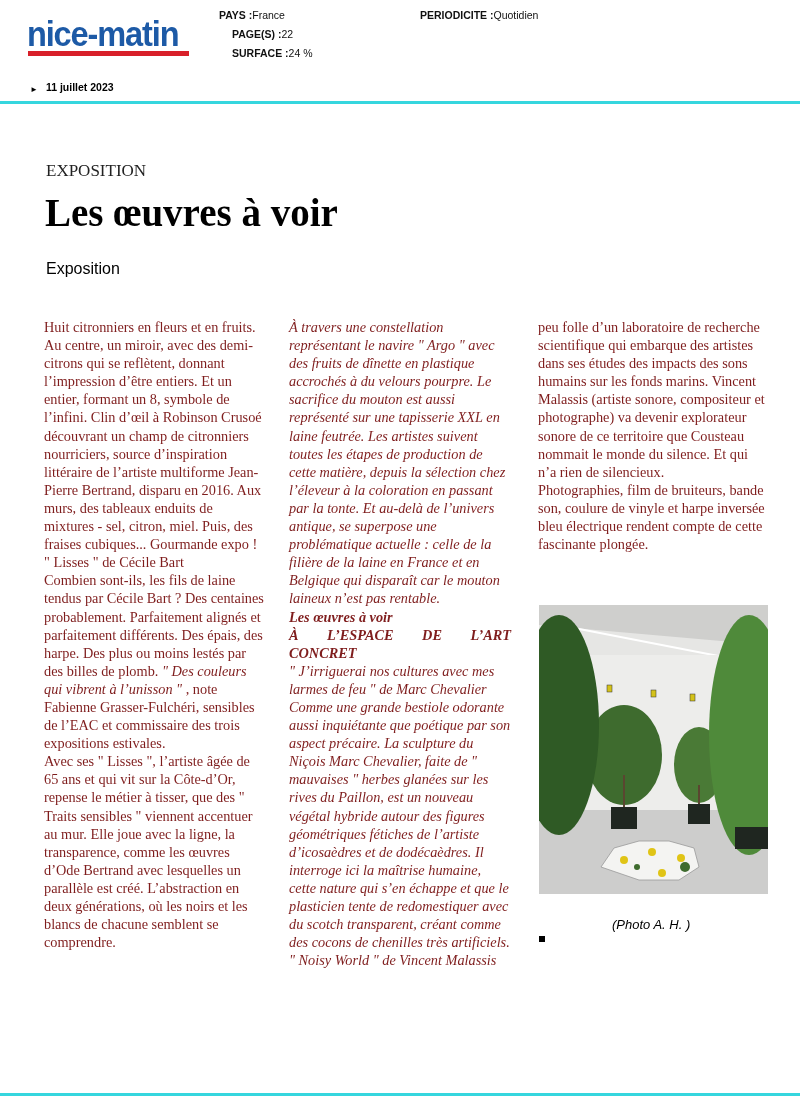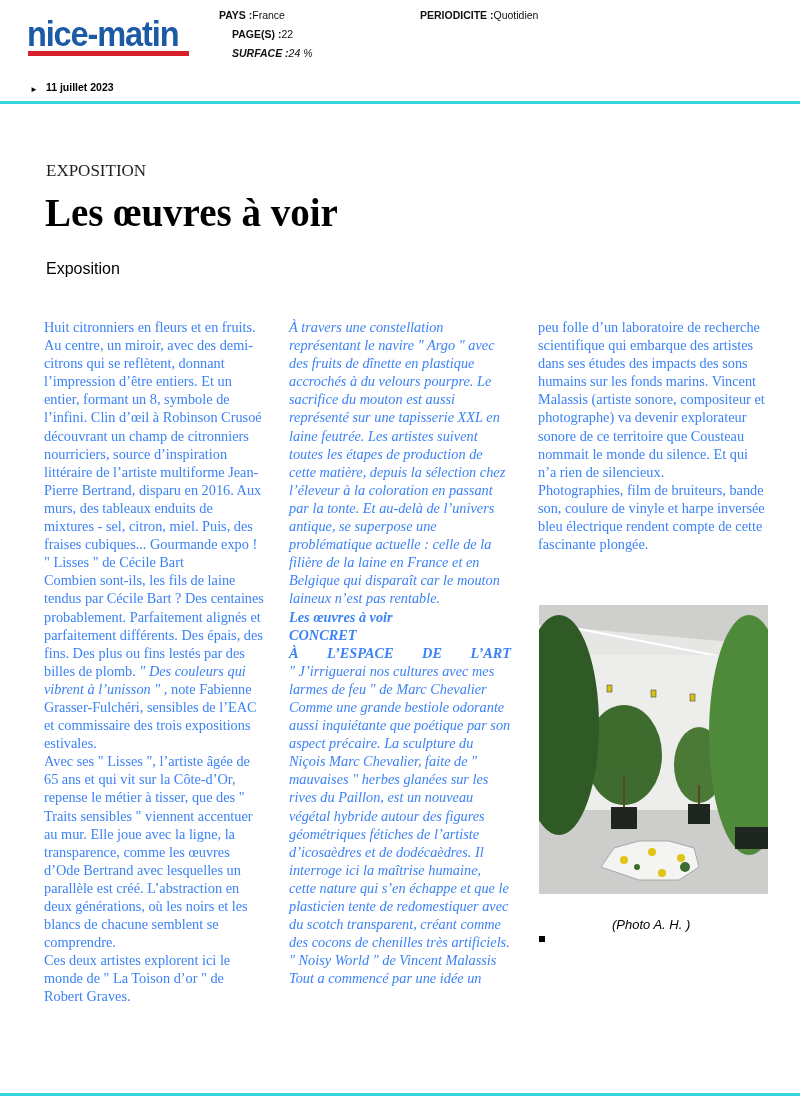--- a/index.html
+++ b/index.html
@@ -6,35 +6,35 @@
   body { width: 800px; height: 1096px; position: relative; overflow: hidden; font-family: "Liberation Sans", sans-serif; color: #000; }
 
   .logo { position: absolute; left: 26px; top: 18px; width: 164px; height: 40px; text-align: right; }
   .logo-text { font-family: "Liberation Sans", sans-serif; font-weight: bold; font-size: 35px; color: #1d5aa6; letter-spacing: -1.2px; line-height: 32px; display: block; transform: scaleX(0.93); transform-origin: left top; }
   .logo-bar { position: absolute; left: 2px; top: 33px; width: 161px; height: 5px; background: #d8202a; }
 
   .meta { position: absolute; font-size: 10.5px; line-height: 14px; color: #111; }
   .meta b { font-weight: bold; }
   .meta-pays { left: 219px; top: 8px; }
   .meta-pages { left: 232px; top: 27px; }
-  .meta-surface { left: 232px; top: 46px; font-style: italic; }
+  .meta-surface { left: 232px; top: 46px; }
   .meta-period { left: 420px; top: 8px; }
 
   .date-row { position: absolute; left: 30px; top: 81px; font-size: 10.5px; font-weight: bold; display: flex; align-items: center; }
   .date-arrow { font-size: 8px; margin-right: 8px; position: relative; top: 2px; }
 
   .rule { position: absolute; left: 0; width: 800px; height: 3px; background: #35d6de; }
   .rule-top { top: 101px; }
   .rule-bottom { top: 1093px; }
 
   .rubric { position: absolute; left: 46px; top: 161px; font-family: "Liberation Serif", serif; font-size: 17px; color: #222; }
   .headline { position: absolute; left: 45px; top: 189px; font-family: "Liberation Serif", serif; font-weight: bold; font-size: 39px; line-height: 48px; }
   .subhead { position: absolute; left: 46px; top: 260px; font-size: 16px; }
 
-  .col { position: absolute; font-family: "Liberation Serif", serif; font-size: 14.3px; line-height: 18.1px; color: #3b82f6; }
+  .col { position: absolute; font-family: "Liberation Serif", serif; font-size: 14.3px; line-height: 18.1px; color: #7f1d1d; }
   .col p { margin: 0; }
   .col-1 { left: 44px; top: 318px; width: 222px; }
   .col-2 { left: 289px; top: 318px; width: 222px; font-style: italic; }
   .col-3 { left: 538px; top: 318px; width: 228px; }
   .col .bold { font-weight: bold; }
   .col .justify { text-align: justify; text-align-last: justify; }
   .col i { font-style: italic; }
 
   .photo { position: absolute; left: 539px; top: 605px; width: 229px; height: 289px; overflow: hidden; background: #dcdcdc; }
   .photo svg { display: block; }
@@ -61,34 +61,32 @@
 
 <div class="rule rule-top"></div>
 
 <div class="rubric">EXPOSITION</div>
 <h1 class="headline" style="margin:0">Les œuvres à voir</h1>
 <div class="subhead">Exposition</div>
 
 <div class="col col-1">
   <p>Huit citronniers en fleurs et en fruits. Au centre, un miroir, avec des demi-citrons qui se reflètent, donnant l’impression d’être entiers. Et un entier, formant un 8, symbole de l’infini. Clin d’œil à Robinson Crusoé découvrant un champ de citronniers nourriciers, source d’inspiration littéraire de l’artiste multiforme Jean-Pierre Bertrand, disparu en 2016. Aux murs, des tableaux enduits de mixtures - sel, citron, miel. Puis, des fraises cubiques... Gourmande expo !</p>
   <p>" Lisses " de Cécile Bart</p>
-  <p><span>Combien sont-ils, les fils de laine tendus par Cécile Bart ? Des centaines probablement. Parfaitement alignés et parfaitement différents. Des épais, des fins. Des plus ou fins lestés par des billes de plomb.</span> <i>" Des couleurs qui vibrent à l’unisson "</i><span> , note Fabienne Grasser-Fulchéri, sensibles de l’EAC et commissaire des trois expositions estivales.</span></p>
+  <p><span>Combien sont-ils, les fils de laine tendus par Cécile Bart ? Des centaines probablement. Parfaitement alignés et parfaitement différents. Des épais, des harpe. Des plus ou moins lestés par des billes de plomb.</span> <i>" Des couleurs qui vibrent à l’unisson "</i><span> , note Fabienne Grasser-Fulchéri, sensibles de l’EAC et commissaire des trois expositions estivales.</span></p>
   <p>Avec ses " Lisses ", l’artiste âgée de 65 ans et qui vit sur la Côte-d’Or, repense le métier à tisser, que des " Traits sensibles " viennent accentuer au mur. Elle joue avec la ligne, la transparence, comme les œuvres d’Ode Bertrand avec lesquelles un parallèle est créé. L’abstraction en deux générations, où les noirs et les blancs de chacune semblent se comprendre.</p>
-  <p>Ces deux artistes explorent ici le monde de " La Toison d’or " de Robert Graves.</p>
 </div>
 
 <div class="col col-2">
   <p>À travers une constellation représentant le navire " Argo " avec des fruits de dînette en plastique accrochés à du velours pourpre. Le sacrifice du mouton est aussi représenté sur une tapisserie XXL en laine feutrée. Les artistes suivent toutes les étapes de production de cette matière, depuis la sélection chez l’éleveur à la coloration en passant par la tonte. Et au-delà de l’univers antique, se superpose une problématique actuelle  : celle de la filière de la laine en France et en Belgique qui disparaît car le mouton laineux n’est pas rentable.</p>
   <p class="bold">Les œuvres à voir</p>
+  <p class="bold justify">À L’ESPACE DE L’ART</p>
   <p class="bold">CONCRET</p>
-  <p class="bold justify">À L’ESPACE DE L’ART</p>
   <p>" J’irriguerai nos cultures avec mes larmes de feu " de Marc Chevalier</p>
   <p>Comme une grande bestiole odorante aussi inquiétante que poétique par son aspect précaire. La sculpture du Niçois Marc Chevalier, faite de " mauvaises " herbes glanées sur les rives du Paillon, est un nouveau végétal hybride autour des figures géométriques fétiches de l’artiste d’icosaèdres et de dodécaèdres. Il interroge ici la maîtrise humaine, cette nature qui s’en échappe et que le plasticien tente de redomestiquer avec du scotch transparent, créant comme des cocons de chenilles très artificiels.</p>
   <p>" Noisy World " de Vincent Malassis</p>
-  <p>Tout a commencé par une idée un</p>
 </div>
 
 <div class="col col-3">
   <p>peu folle d’un laboratoire de recherche scientifique qui embarque des artistes dans ses études des impacts des sons humains sur les fonds marins. Vincent Malassis (artiste sonore, compositeur et photographe) va devenir explorateur sonore de ce territoire que Cousteau nommait le monde du silence. Et qui n’a rien de silencieux.</p>
   <p>Photographies, film de bruiteurs, bande son, coulure de vinyle et harpe inversée bleu électrique rendent compte de cette fascinante plongée.</p>
 </div>
 
 <div class="photo" title="Citronniers en pots autour d'un miroir octogonal dans une salle d'exposition blanche">
   <svg width="229" height="289" viewBox="0 0 229 289">
     <rect x="0" y="0" width="229" height="289" fill="#e6e6e4"></rect>

